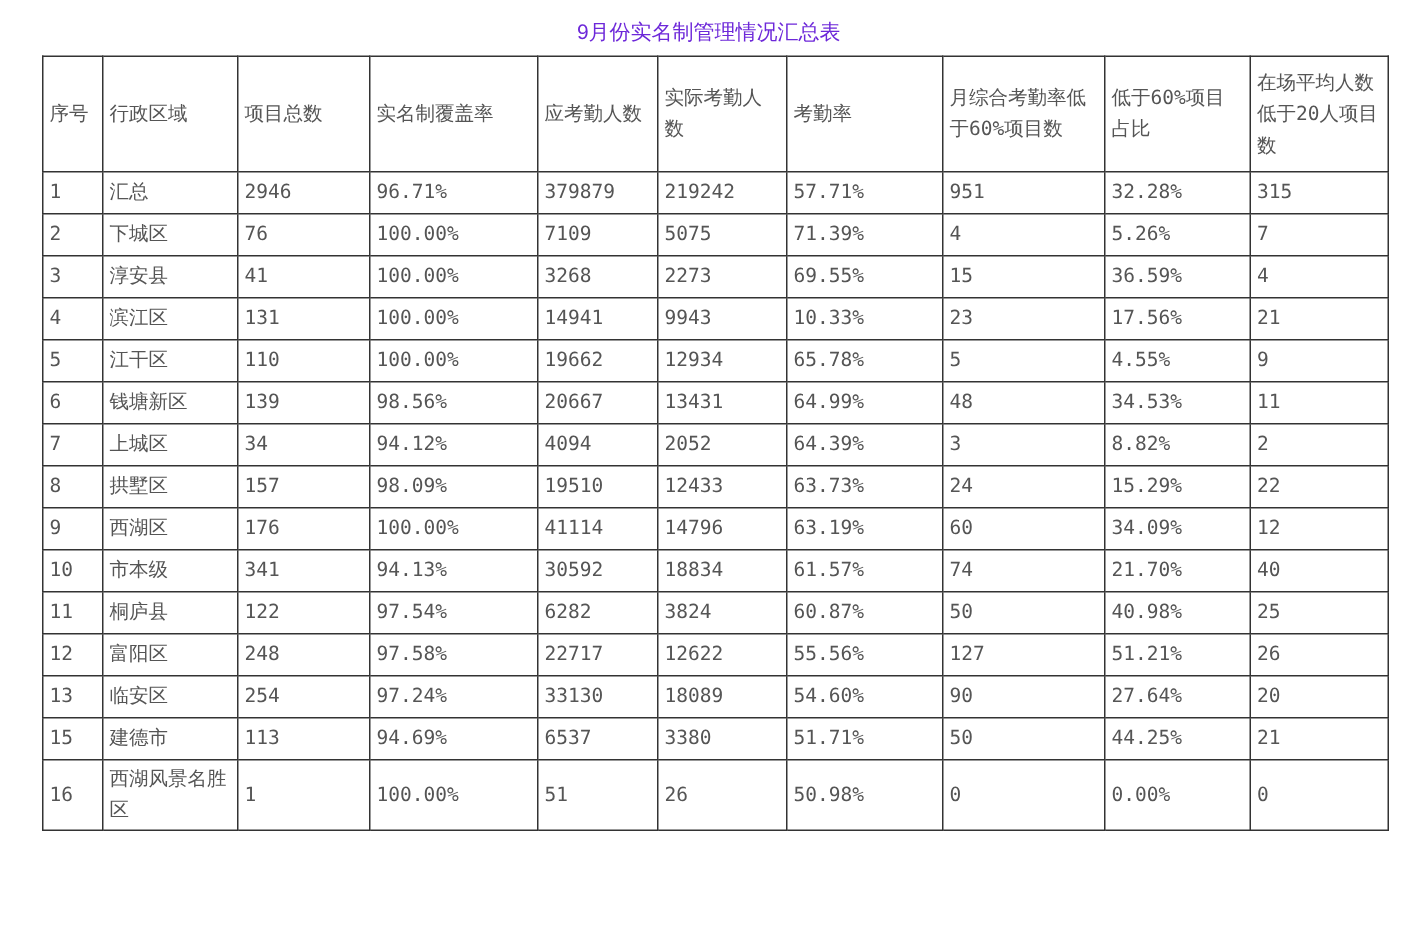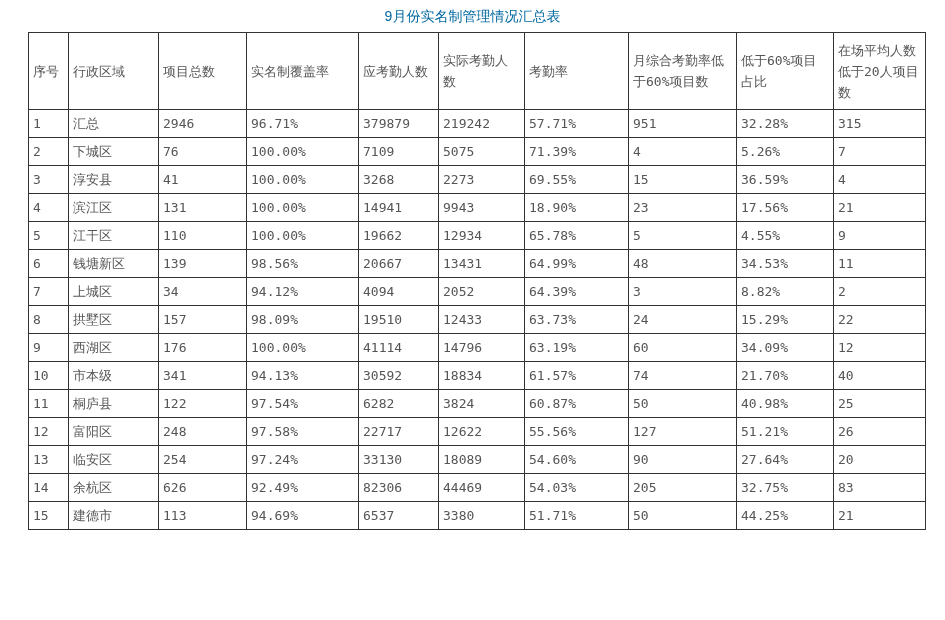--- a/index.html
+++ b/index.html
@@ -13,23 +13,23 @@
   .page {
     width: 945px;
     height: 620px;
     background: #ffffff;
     font-family: "DejaVu Sans Mono", "Liberation Mono", monospace;
   }
   .title {
     text-align: center;
     font-size: 14px;
     line-height: 18px;
-    padding-top: 7px;
+    padding-top: 12px;
     padding-bottom: 7px;
-    color: #0369a1;
+    color: #6d28d9;
     font-family: "Liberation Sans", "DejaVu Sans", sans-serif;
   }
   table.summary {
     border-collapse: collapse;
     table-layout: fixed;
     margin-left: 28px;
     width: 897px;
   }
   table.summary th,
   table.summary td {
@@ -121,21 +121,21 @@
           <td>36.59%</td>
           <td>4</td>
         </tr>
         <tr>
           <td>4</td>
           <td>滨江区</td>
           <td>131</td>
           <td>100.00%</td>
           <td>14941</td>
           <td>9943</td>
-          <td>18.90%</td>
+          <td>10.33%</td>
           <td>23</td>
           <td>17.56%</td>
           <td>21</td>
         </tr>
         <tr>
           <td>5</td>
           <td>江干区</td>
           <td>110</td>
           <td>100.00%</td>
           <td>19662</td>
@@ -235,38 +235,38 @@
           <td>254</td>
           <td>97.24%</td>
           <td>33130</td>
           <td>18089</td>
           <td>54.60%</td>
           <td>90</td>
           <td>27.64%</td>
           <td>20</td>
         </tr>
         <tr>
-          <td>14</td>
-          <td>余杭区</td>
-          <td>626</td>
-          <td>92.49%</td>
-          <td>82306</td>
-          <td>44469</td>
-          <td>54.03%</td>
-          <td>205</td>
-          <td>32.75%</td>
-          <td>83</td>
-        </tr>
-        <tr>
           <td>15</td>
           <td>建德市</td>
           <td>113</td>
           <td>94.69%</td>
           <td>6537</td>
           <td>3380</td>
           <td>51.71%</td>
           <td>50</td>
           <td>44.25%</td>
           <td>21</td>
         </tr>
+        <tr>
+          <td>16</td>
+          <td>西湖风景名胜区</td>
+          <td>1</td>
+          <td>100.00%</td>
+          <td>51</td>
+          <td>26</td>
+          <td>50.98%</td>
+          <td>0</td>
+          <td>0.00%</td>
+          <td>0</td>
+        </tr>
       </tbody>
   </table>
 </div>
 
 </body></html>

